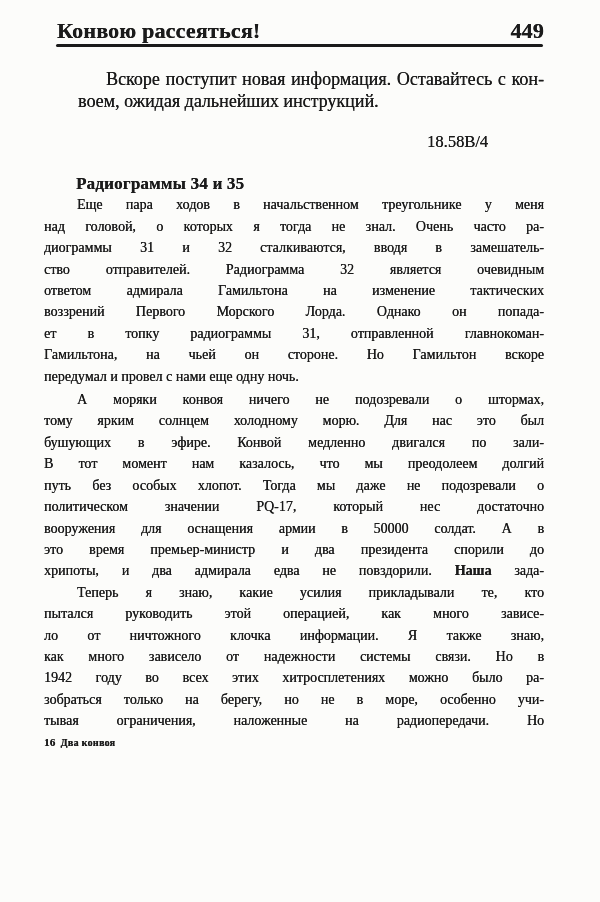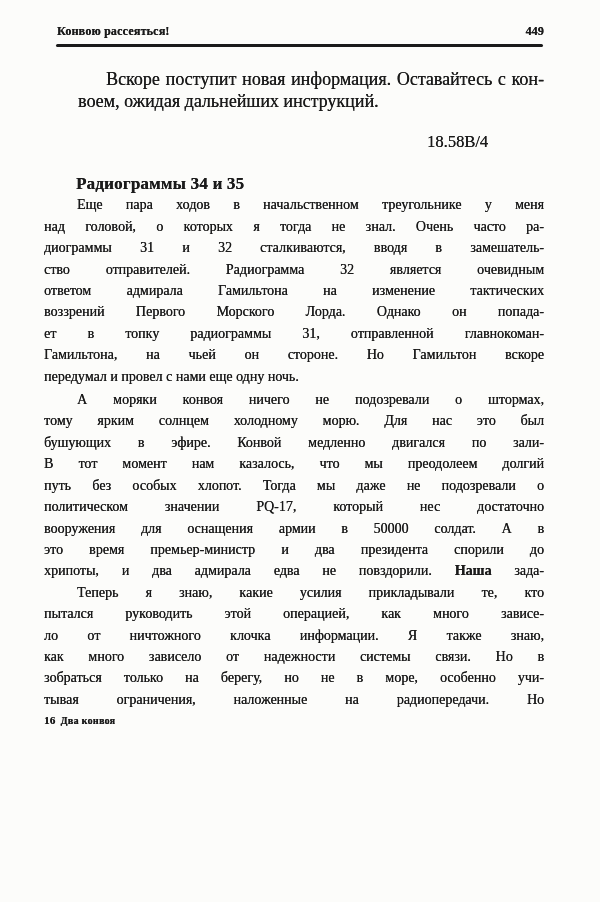--- a/index.html
+++ b/index.html
@@ -11,21 +11,21 @@
     color:#1b1b1b;
     font-family:"Liberation Serif","DejaVu Serif",serif;
     overflow:hidden;
     box-sizing:border-box;
   }
   .content { padding:0 56px 0 44px; }
 
   .header-row {
     display:flex; justify-content:space-between; align-items:baseline;
     padding-top:21px; padding-left:13px;
-    font-weight:bold; font-size:12px; line-height:20px;
+    font-weight:bold; font-size:22px; line-height:20px;
     letter-spacing:0.2px;
   }
   .header-rule {
     margin:3px 1px 0 12px;
     height:3px; background:#1a1a1a; border-radius:1.5px;
   }
 
   .quote {
     margin-top:21px; margin-left:34px;
     font-size:18px; line-height:22px;
@@ -105,20 +105,21 @@
           <div class="line">это время премьер-министр и два президента спорили до</div>
         </div>
       <div class="line"><span>хрипоты, и два адмирала едва не повздорили. </span><b>Наша</b><span> зада-</span></div>
     </div>
 
     <div class="body-para" id="para3">
         <div class="line first">Теперь я знаю, какие усилия прикладывали те, кто</div>
         <div class="line">пытался руководить этой операцией, как много зависе-</div>
         <div class="line">ло от ничтожного клочка информации. Я также знаю,</div>
         <div class="line">как много зависело от надежности системы связи. Но в</div>
+        <div class="line">1942 году во всех этих хитросплетениях можно было ра-</div>
         <div class="line">зобраться только на берегу, но не в море, особенно учи-</div>
         <div class="line">тывая ограничения, наложенные на радиопередачи. Но</div>
       </div>
 
     <div class="footer">
       <span class="num">16</span><span>Два конвоя</span>
     </div>
 
   </div>
 </div>

